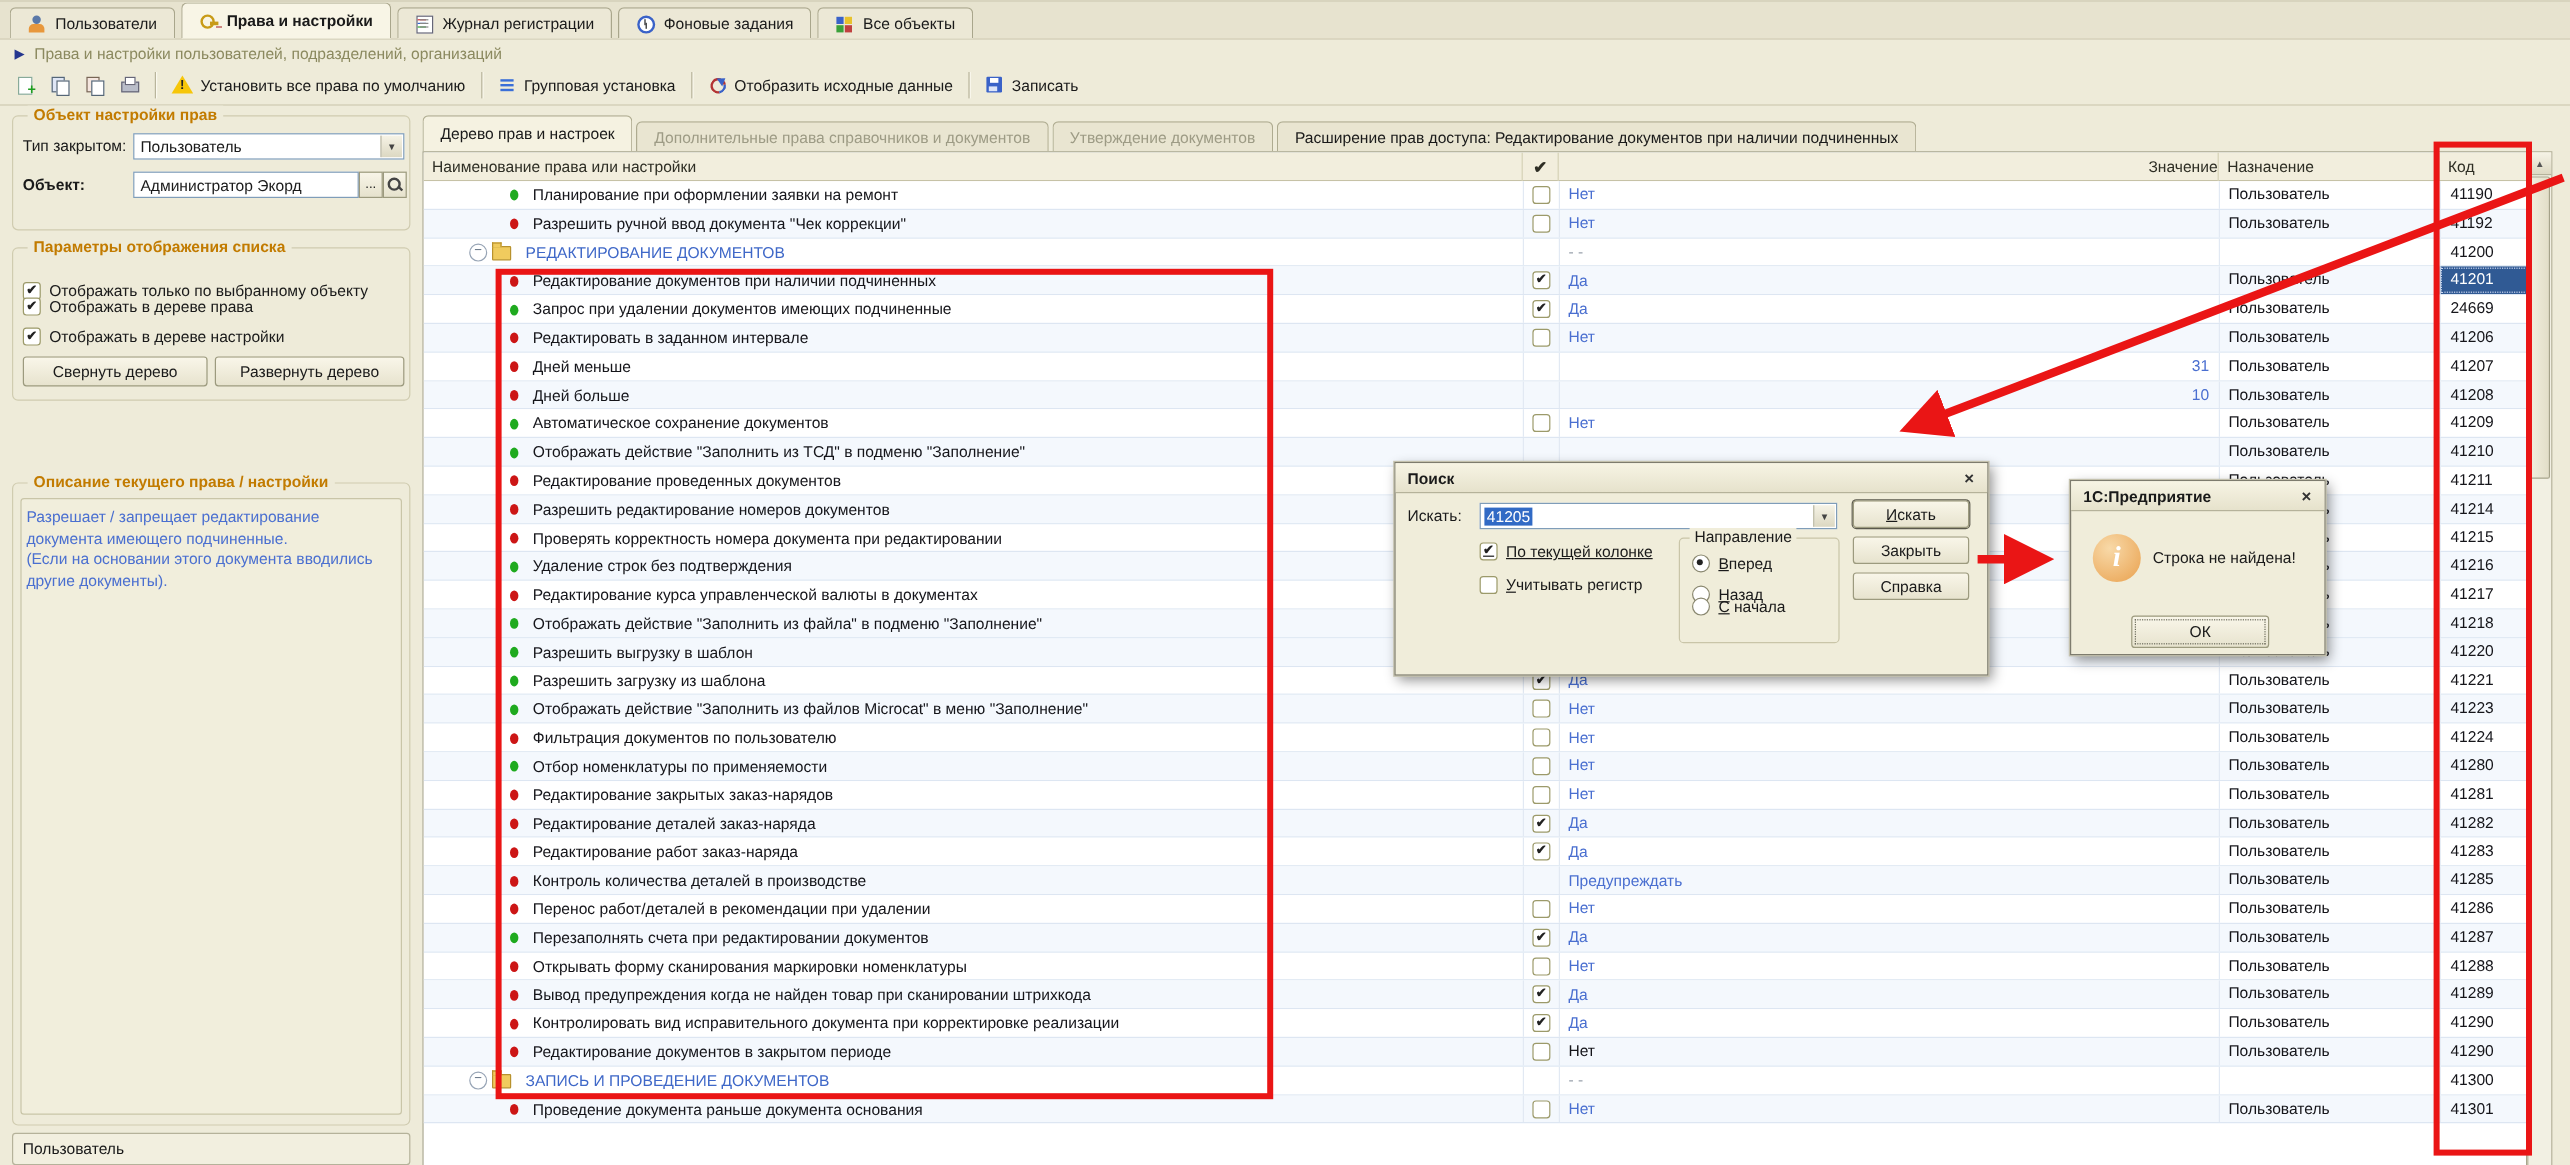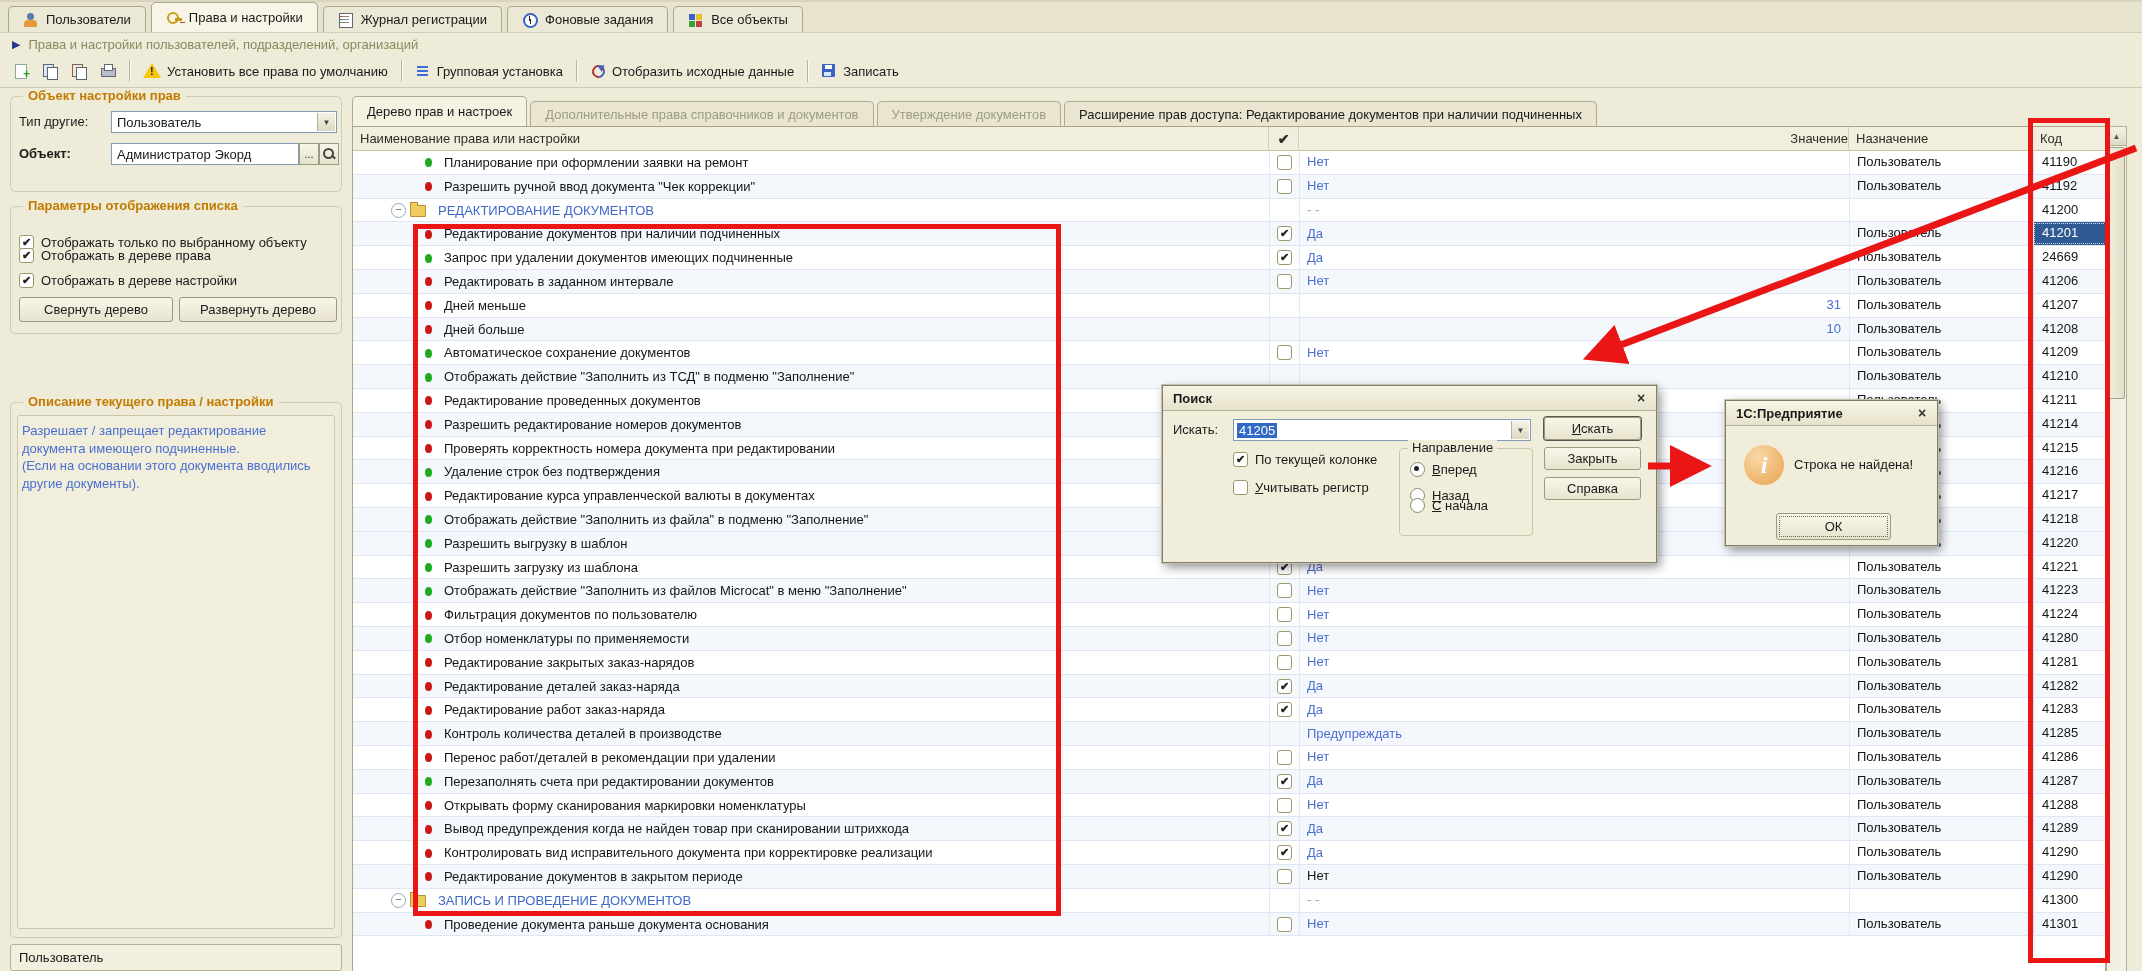--- a/index.html
+++ b/index.html
@@ -4,21 +4,21 @@
 <style>
   html,body{margin:0;padding:0;background:#9a988a;}
   .app{position:relative;width:2142px;height:971px;background:#eeebd9;
        font-family:"Liberation Sans",sans-serif;font-size:13px;color:#1a1a1a;
        overflow:hidden;border-top:2px solid #d8d4be;box-sizing:border-box;}
   
   .tabbar{position:absolute;left:0;top:0;width:100%;height:31px;background:#e7e3cf;
           border-bottom:1px solid #d2ceb6;display:flex;align-items:flex-end;padding-left:8px;gap:5px;box-sizing:border-box;}
   .ttab{display:flex;align-items:center;gap:7px;height:25px;padding:0 14px;background:#ece8d6;
         border:1px solid #a9a68c;border-bottom:none;border-radius:5px 5px 0 0;cursor:pointer;white-space:nowrap;}
-  .ttab.active{background:#f8f5e6;height:29px;font-weight:normal;z-index:2;}
+  .ttab.active{background:#f8f5e6;height:29px;font-weight:bold;z-index:2;}
   
   .i16{width:16px;height:16px;position:relative;display:inline-block;flex:none;}
   .user-ic::before{content:"";position:absolute;left:4px;top:1px;width:7px;height:7px;border-radius:50%;background:#5a78a8;}
   .user-ic::after{content:"";position:absolute;left:1px;top:8px;width:13px;height:7px;border-radius:4px 4px 0 0;background:#e8973c;}
   .key-ic::before{content:"";position:absolute;left:1px;top:2px;width:8px;height:8px;border:2px solid #c89b18;border-radius:50%;}
   .key-ic::after{content:"";position:absolute;left:9px;top:8px;width:7px;height:3px;background:#c89b18;box-shadow:4px 3px 0 -1px #b34040;}
   .jrn-ic::before{content:"";position:absolute;left:1px;top:1px;width:12px;height:13px;background:#fff;border:1px solid #667;}
   .jrn-ic::after{content:"";position:absolute;left:4px;top:4px;width:7px;height:1px;background:#888;
         box-shadow:0 3px 0 #888,0 6px 0 #888,-2px 0 0 #c33,-2px 3px 0 #36c,-2px 6px 0 #3a3;}
   .clk-ic::before{content:"";position:absolute;left:1px;top:1px;width:11px;height:11px;border:2px solid #3a62c8;border-radius:50%;background:#fff;}
@@ -215,21 +215,21 @@
     </div>
     <div class="tsep"></div>
     <div class="tbtn">
       <span class="i16 save-ic"></span>
       <span>Записать</span>
     </div>
   </div>
 
   <div class="group" style="left:10px;top:94px;width:332px;height:96px;padding-left:29px;">
     <span class="gtitle">Объект настройки прав</span>
-    <span class="lbl" style="left:8px;top:14px;">Тип другие:</span>
+    <span class="lbl" style="left:8px;top:14px;">Тип закрытом:</span>
     <div class="input" style="left:100px;top:14px;width:226px;">
       <span>Пользователь</span>
       <span class="combo-arrow">▼</span>
     </div>
     <span class="lbl" style="left:8px;top:46px;font-weight:bold;">Объект:</span>
     <div class="input" style="left:100px;top:46px;width:188px;">
       <span>Администратор Экорд</span>
     </div>
     <div class="sqbtn" style="left:288px;top:46px;width:20px;">
         <span>...</span>
@@ -814,21 +814,21 @@
     </div>
     <div class="btn sd-btn dflt" style="top:31px;">
         <span class="fl">Искать</span>
       </div>
     <div class="btn sd-btn" style="top:61px;">
         <span>Закрыть</span>
       </div>
     <div class="btn sd-btn" style="top:91px;">
         <span>Справка</span>
       </div>
-    <div class="sd-cb" style="left:70px;top:66px;">
+    <div class="sd-cb" style="left:70px;top:66px;text-decoration:underline;">
       <span class="cbx on" id="sd-cb1"></span>
       <span>По текущей колонке</span>
     </div>
     <div class="sd-cb" style="left:70px;top:94px;">
       <span class="cbx" id="sd-cb2"></span>
       <span class="fl">Учитывать регистр</span>
     </div>
     <div class="sd-group">
       <span class="sd-gtitle">Направление</span>
       <div class="radio-row" style="top:12px;">

